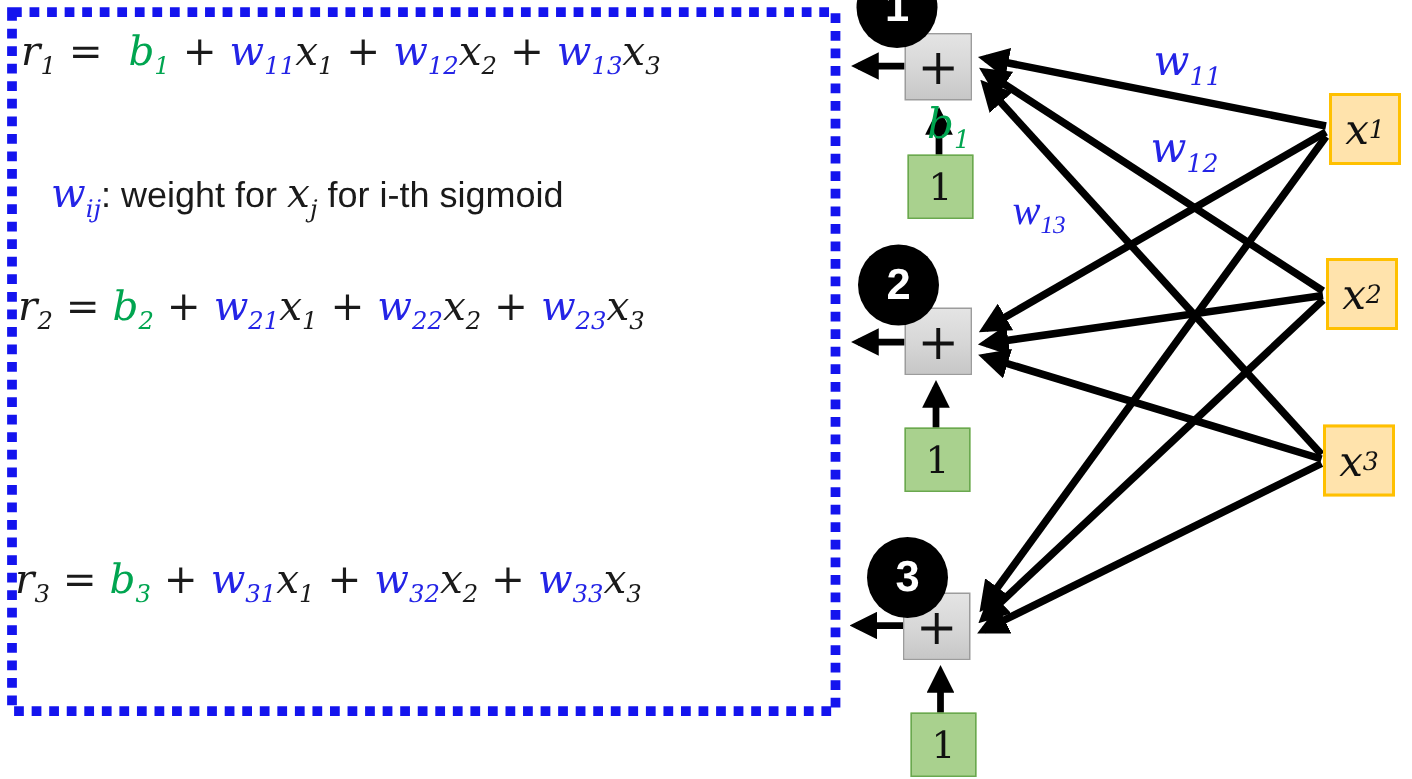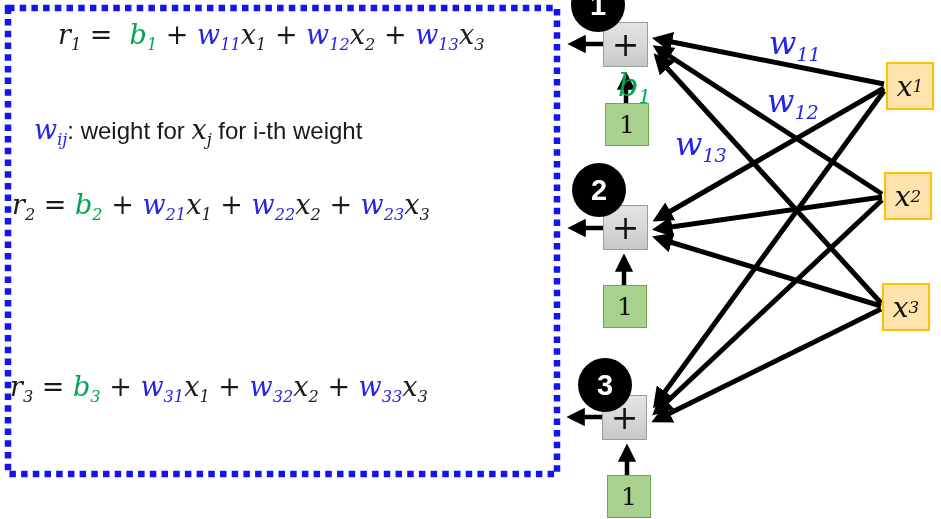--- a/index.html
+++ b/index.html
@@ -34,41 +34,41 @@
           background:var(--bias_fill);border:1.5px solid var(--bias_border);box-sizing:border-box;
           display:flex;align-items:center;justify-content:center;
           font-family:"DejaVu Serif",serif;font-size:25px;color:#111;}
   .xbox{position:absolute;z-index:3;width:48px;height:48px;
           background:var(--x_fill);border:2px solid var(--x_border);box-sizing:border-box;
           display:flex;align-items:center;justify-content:center;
           font-family:"DejaVu Serif","Liberation Serif",serif;font-style:italic;
           font-size:28px;color:#111;}
   .xbox sub,.wlabel sub{font-size:60%;line-height:0;}
   .wlabel{position:absolute;z-index:5;font-family:"DejaVu Serif","Liberation Serif",serif;
-          font-style:italic;font-size:32px;color:var(--weight_blue);}
+          font-style:italic;font-size:28px;color:var(--weight_blue);}
   .wlabel.grn{color:var(--bias_green);}
 
-  #eq1{left:14px;top:20px;margin-left:44px;}
+  #eq1{left:14px;top:20px;}
   #note{left:34px;top:115px;}
   #eq2{left:12px;top:190px;}
   #eq3{left:10px;top:372px;}
 
   #c1{left:571px;top:-22px;}
   #c2{left:572px;top:163px;}
   #c3{left:578px;top:358px;}
   #s1{left:603px;top:22px;}
   #s2{left:603px;top:205px;}
   #s3{left:602px;top:395px;}
   #g1{left:605px;top:103px;}
   #g2{left:603px;top:285px;}
   #g3{left:607px;top:475px;}
   #b1{left:570px;top:66px;margin-left:48px;}
   #w11{left:769px;top:24px;}
   #w12{left:767px;top:82px;}
-  #w13{left:675px;top:125px;}
+  #w13{left:675px;top:125px;font-family:Liberation Serif, serif;}
   #x1{left:886px;top:62px;}
   #x2{left:884px;top:172px;}
   #x3{left:882px;top:283px;}
 </style>
 </head>
 <body>
 
 <div class="stage">
 
   <svg class="wires" width="941" height="519" viewBox="0 0 941 519">
@@ -99,21 +99,21 @@
     </g>
 
     <g>
       <line class="thinwire" x1="626" y1="104" x2="626" y2="76" marker-end="url(#ah)"></line>
       <line class="thinwire" x1="624" y1="286" x2="624" y2="258" marker-end="url(#ah)"></line>
       <line class="thinwire" x1="627" y1="476" x2="627" y2="448" marker-end="url(#ah)"></line>
     </g>
   </svg>
 
   <div class="eq" id="eq1"><span class="seg f-math c-blk">r<sub>1</sub></span><span class="seg f-math c-blk"> =  </span><span class="seg f-math c-grn">b<sub>1</sub></span><span class="seg f-math c-blk"> + </span><span class="seg f-math c-blu">w<sub>11</sub></span><span class="seg f-math c-blk">x<sub>1</sub></span><span class="seg f-math c-blk"> + </span><span class="seg f-math c-blu">w<sub>12</sub></span><span class="seg f-math c-blk">x<sub>2</sub></span><span class="seg f-math c-blk"> + </span><span class="seg f-math c-blu">w<sub>13</sub></span><span class="seg f-math c-blk">x<sub>3</sub></span></div>
-  <div class="eq" id="note"><span class="seg f-math c-blu">w<sub>ij</sub></span><span class="seg f-sans c-blk">: </span><span class="seg f-sans c-blk">weight for </span><span class="seg f-math c-blk">x<sub>j</sub></span><span class="seg f-sans c-blk"> for i-th weight</span></div>
+  <div class="eq" id="note"><span class="seg f-math c-blu">w<sub>ij</sub></span><span class="seg f-sans c-blk">: </span><span class="seg f-sans c-blk">weight for </span><span class="seg f-math c-blk">x<sub>j</sub></span><span class="seg f-sans c-blk"> for i-th sigmoid</span></div>
   <div class="eq" id="eq2"><span class="seg f-math c-blk">r<sub>2</sub></span><span class="seg f-math c-blk"> = </span><span class="seg f-math c-grn">b<sub>2</sub></span><span class="seg f-math c-blk"> + </span><span class="seg f-math c-blu">w<sub>21</sub></span><span class="seg f-math c-blk">x<sub>1</sub></span><span class="seg f-math c-blk"> + </span><span class="seg f-math c-blu">w<sub>22</sub></span><span class="seg f-math c-blk">x<sub>2</sub></span><span class="seg f-math c-blk"> + </span><span class="seg f-math c-blu">w<sub>23</sub></span><span class="seg f-math c-blk">x<sub>3</sub></span></div>
   <div class="eq" id="eq3"><span class="seg f-math c-blk">r<sub>3</sub></span><span class="seg f-math c-blk"> = </span><span class="seg f-math c-grn">b<sub>3</sub></span><span class="seg f-math c-blk"> + </span><span class="seg f-math c-blu">w<sub>31</sub></span><span class="seg f-math c-blk">x<sub>1</sub></span><span class="seg f-math c-blk"> + </span><span class="seg f-math c-blu">w<sub>32</sub></span><span class="seg f-math c-blk">x<sub>2</sub></span><span class="seg f-math c-blk"> + </span><span class="seg f-math c-blu">w<sub>33</sub></span><span class="seg f-math c-blk">x<sub>3</sub></span></div>
 
   <div class="circle" id="c1">
     <span>1</span>
   </div>
   <div class="circle" id="c2">
     <span>2</span>
   </div>
   <div class="circle" id="c3">

